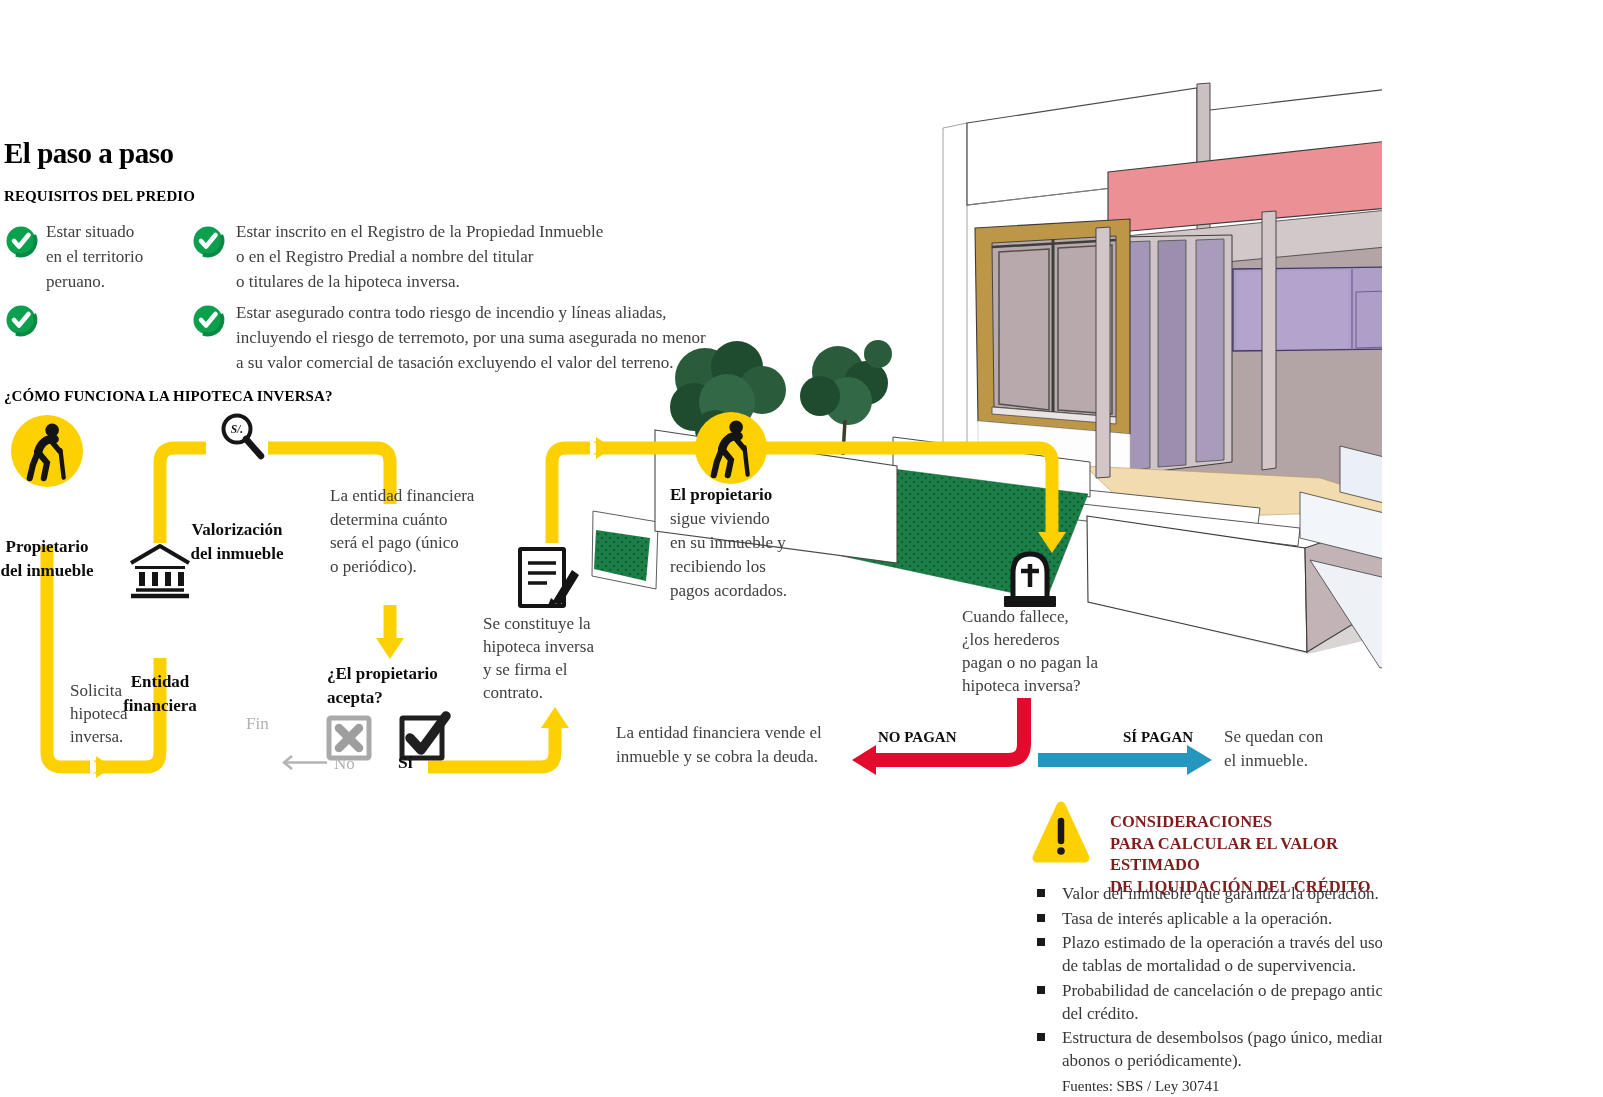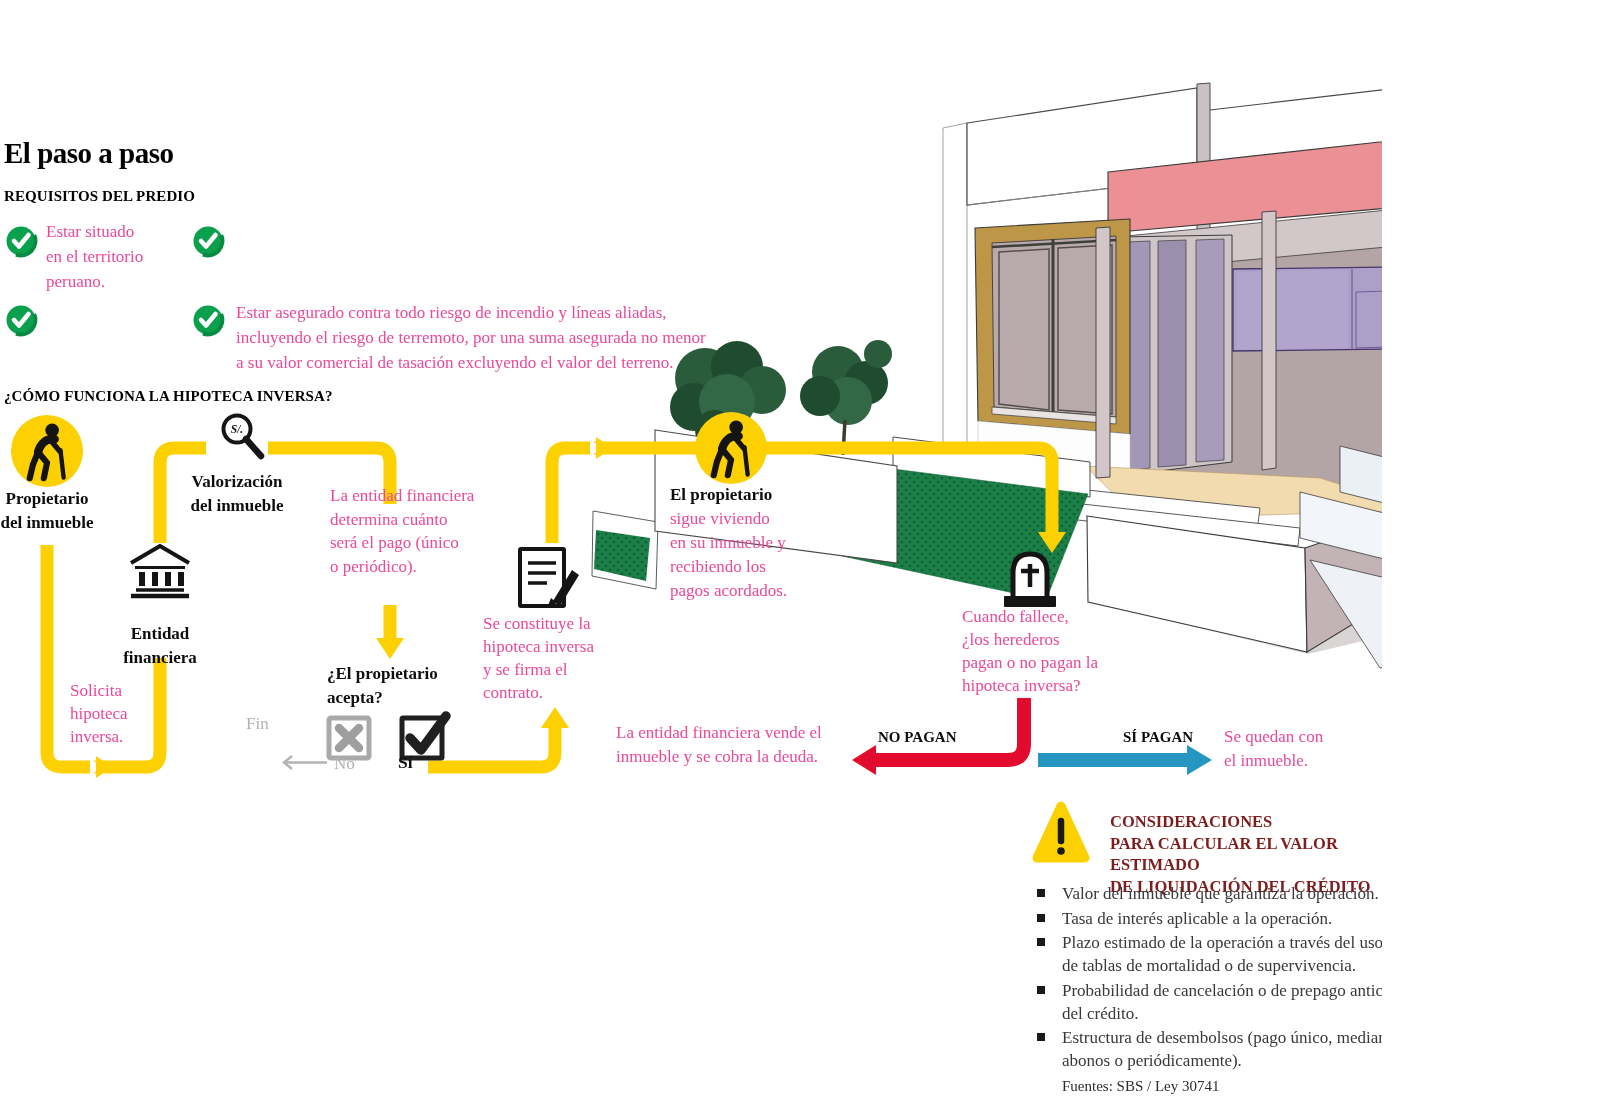--- a/index.html
+++ b/index.html
@@ -1,20 +1,20 @@
 <!DOCTYPE html>
 <html><head>
 <meta charset="utf-8">
 <style>
   html,body{margin:0;padding:0;background:#fff;}
   .canvas{position:relative;width:1382px;height:1097px;background:#fff;overflow:hidden;
           font-family:Liberation Serif, serif;color:#2e2b2c;}
   svg.layer{position:absolute;left:0;top:0;pointer-events:none;}
-  .t{position:absolute;white-space:pre-line;font-size:17px;line-height:23px;color:#ec4899;}
-  .center{text-align:center;}
+  .t{position:absolute;white-space:pre-line;font-size:17px;line-height:23px;color:#404040;}
+  .center{text-align:center;margin-top:48px;}
   .gray{color:#b1b1b1;}
   .title{font-size:29px;line-height:30px;font-weight:800;color:#000;letter-spacing:-0.5px;}
   .h2{font-size:15px;line-height:18px;font-weight:800;color:#000;letter-spacing:0.1px;}
   .lbl{font-weight:700;color:#0d0d0d;line-height:23.5px;}
   .small-lbl{font-size:15px;font-weight:800;color:#0d0d0d;line-height:18px;}
   .mag{font-size:11.5px;font-weight:700;font-style:italic;color:#141414;text-align:center;}
   .consider-h{font-size:16.5px;line-height:21.5px;font-weight:800;color:#7f1d1d;margin-top:11px;}
   .bullets{position:absolute;left:1037px;top:882px;width:470px;}
   .brow{display:flex;margin-bottom:1.5px;}
   .bsq{flex:0 0 auto;width:8px;height:8px;background:#1a1a1a;margin:7px 17px 0 0;}
@@ -256,20 +256,23 @@
       <circle cx="1061" cy="851" r="3.8" fill="#1a1a1a"></circle>
     </g>
   </svg>
 
   <div class="t title" style="left:4px;top:138px;">El paso a paso</div>
   <div class="t h2" style="left:4px;top:187px;">REQUISITOS DEL PREDIO</div>
 
   <div class="t" style="left:46px;top:219px;line-height:25px;">Estar situado
 en el territorio
 peruano.</div>
+  <div class="t" style="left:236px;top:219px;line-height:25px;">Estar inscrito en el Registro de la Propiedad Inmueble
+o en el Registro Predial a nombre del titular
+o titulares de la hipoteca inversa.</div>
   <div class="t" style="left:236px;top:300px;line-height:25px;">Estar asegurado contra todo riesgo de incendio y líneas aliadas,
 incluyendo el riesgo de terremoto, por una suma asegurada no menor
 a su valor comercial de tasación excluyendo el valor del terreno.</div>
 
   <div class="t h2" style="left:4px;top:387px;">¿CÓMO FUNCIONA LA HIPOTECA INVERSA?</div>
 
   <div class="t lbl center" style="left:-10px;top:487px;width:114px;">Propietario
 del inmueble</div>
   <div class="t lbl center" style="left:177px;top:470px;width:120px;">Valorización
 del inmueble</div>

